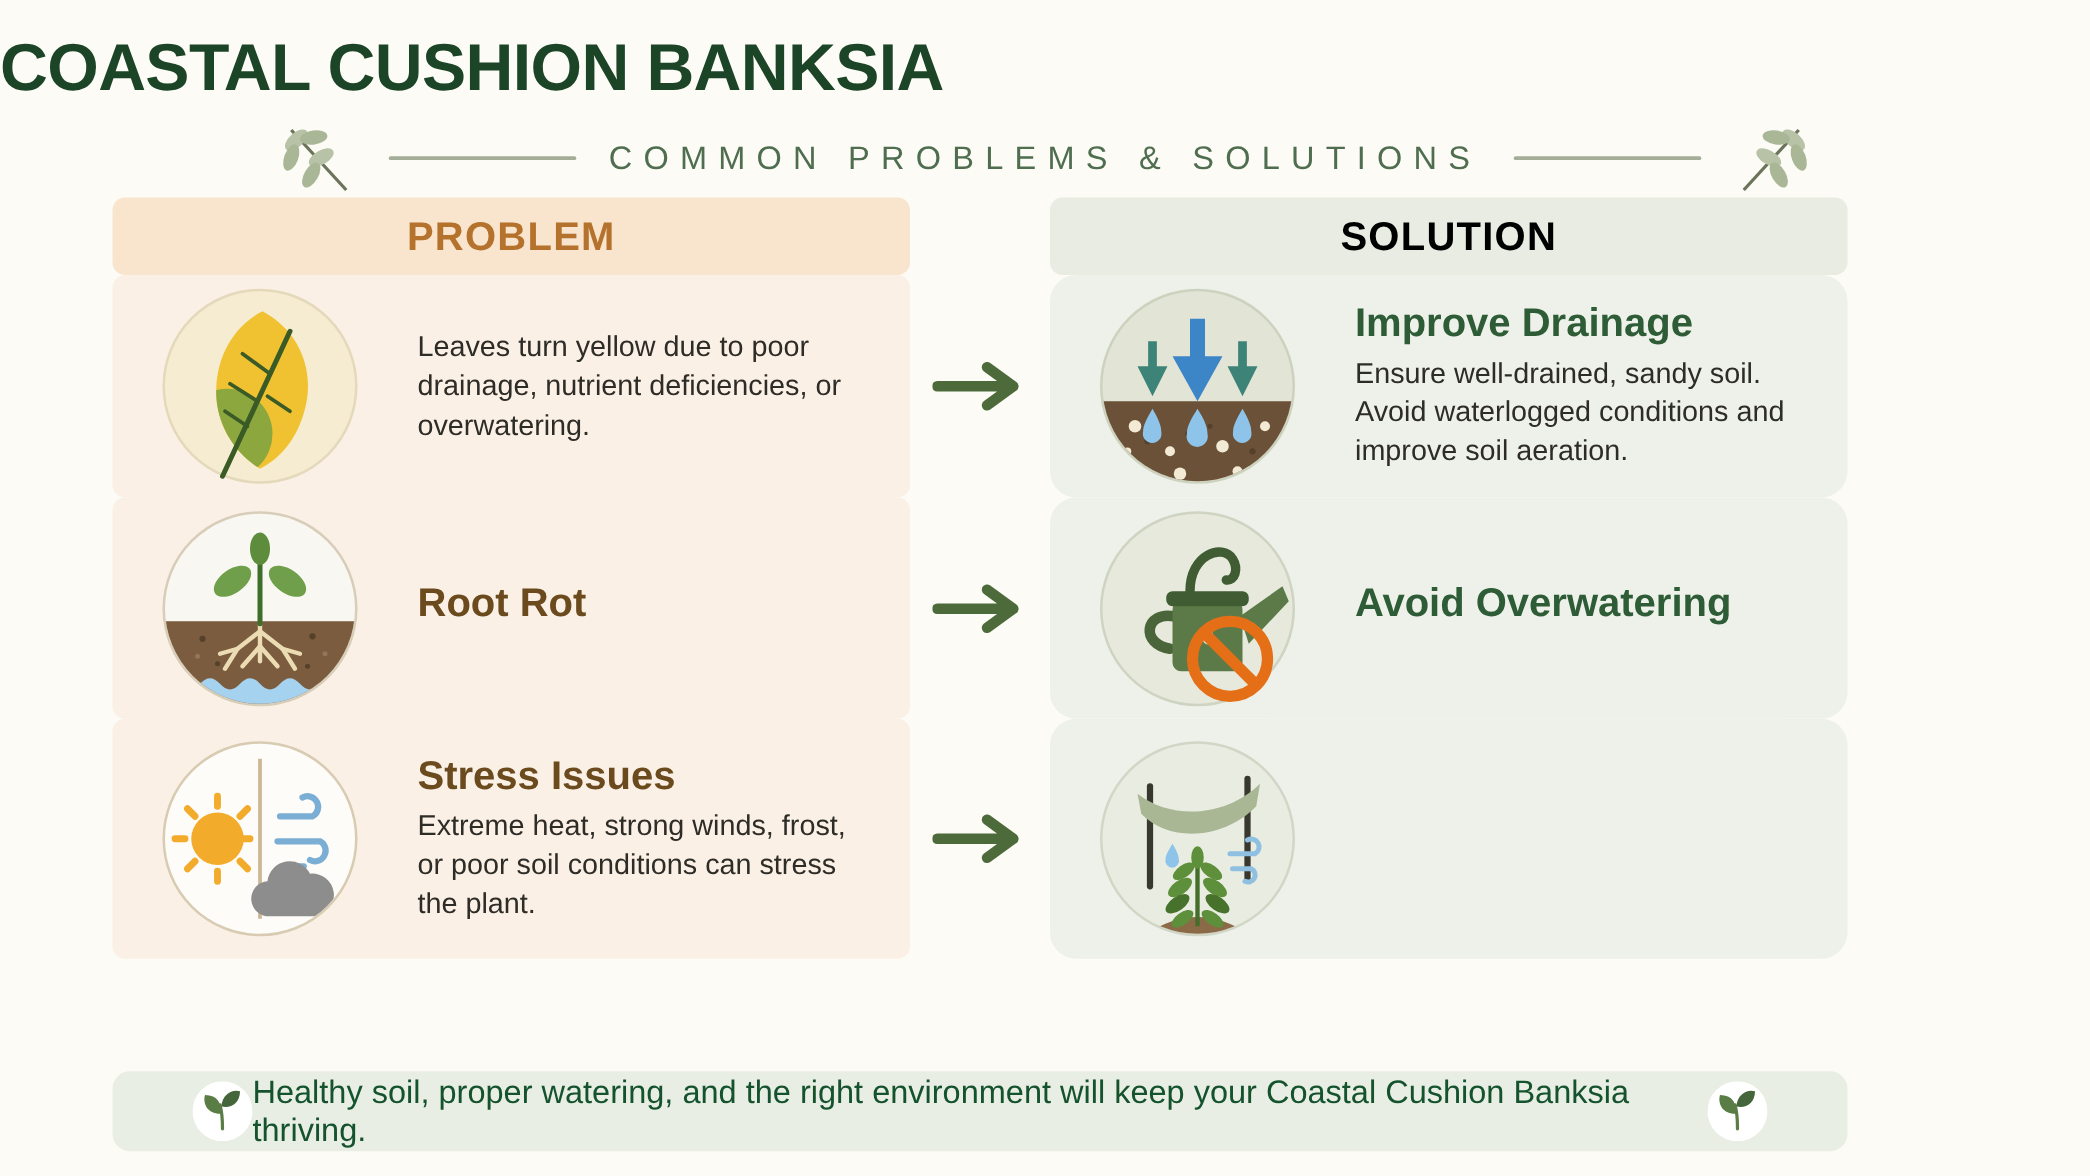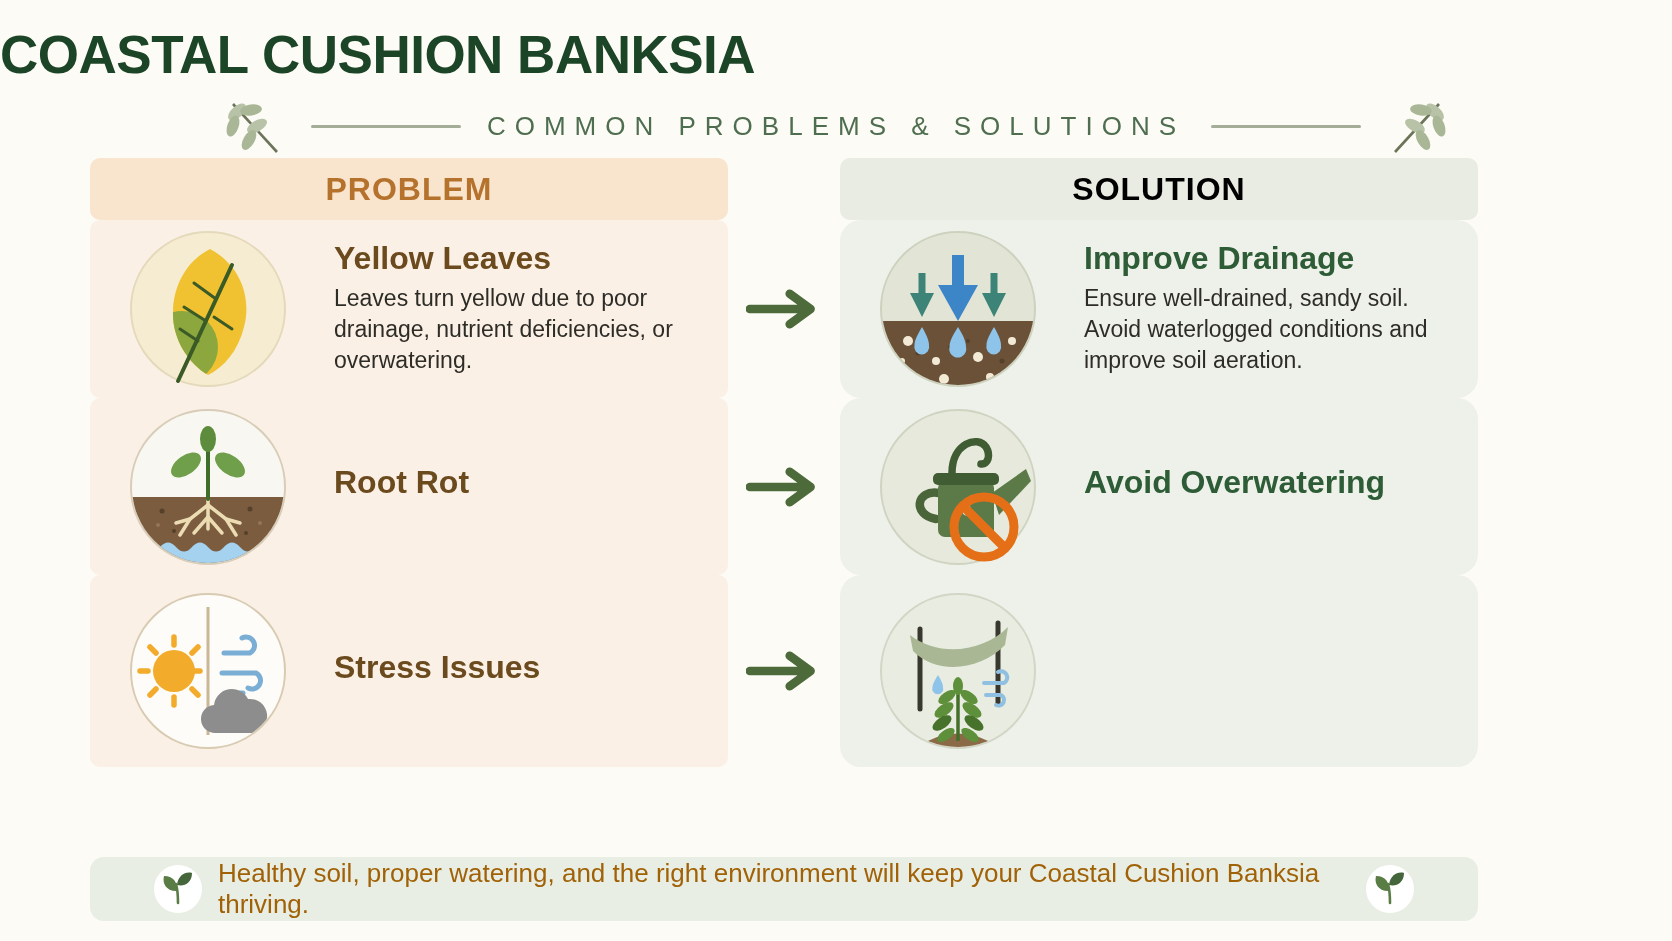--- a/index.html
+++ b/index.html
@@ -63,21 +63,21 @@
   .arrow-cell{display:flex;align-items:center;justify-content:center;}
   .arrow-cell svg{width:76px;height:48px;}
 
   
   .footer-band{
     position:absolute;left:90px;top:857px;width:1388px;height:64px;
     background:#e9eee4;border-radius:14px;
     display:flex;align-items:center;justify-content:space-between;
     padding:0 64px;box-sizing:border-box;
   }
-  .footer-text{font-size:26px;color:#a16207;margin:16px;}
+  .footer-text{font-size:26px;color:#14532d;margin:0;}
   .sprout-badge{width:48px;height:48px;flex:0 0 auto;}
 </style>
 </head>
 <body>
 
 <div class="stage">
 
   <h1 class="page-title">COASTAL CUSHION BANKSIA</h1>
 
   <div class="subtitle-row">
@@ -124,21 +124,20 @@
         <circle cx="54" cy="118" r="36" fill="#8ba73e" clip-path="url(#leafClip)"></circle>
         <g stroke="#3a5a26" stroke-width="4" stroke-linecap="round" fill="none">
           <line x1="50" y1="152" x2="104" y2="36"></line>
           <line x1="88" y1="70" x2="66" y2="54" stroke-width="3"></line>
           <line x1="78" y1="92" x2="56" y2="78" stroke-width="3"></line>
           <line x1="70" y1="112" x2="52" y2="100" stroke-width="3"></line>
           <line x1="86" y1="88" x2="104" y2="100" stroke-width="3"></line>
         </g>
       </svg>
       <div class="card-text">
-        <h3 class="card-title">Yellow Leaves</h3>
         <p class="card-desc">Leaves turn yellow due to poor drainage, nutrient deficiencies, or overwatering.</p>
       </div>
     </div>
 
     <div class="arrow-cell">
       <svg viewBox="0 0 80 48">
         <path d="M4,24 H64 M46,8 L68,24 L46,40" fill="none" stroke="#4d6b3a" stroke-width="9" stroke-linecap="round" stroke-linejoin="round"></path>
       </svg>
     </div>
 
@@ -268,20 +267,21 @@
         </g>
         <g stroke="#7aaed4" stroke-width="5" stroke-linecap="round" fill="none">
           <path d="M96,62 h26 a8,8 0 1 0 -8,-15"></path>
           <path d="M94,82 h34 a8,8 0 1 1 -8,15"></path>
           <path d="M98,102 h17"></path>
         </g>
         <path d="M88,142 a14,14 0 0 1 -2,-28 a18,18 0 0 1 34,-6 a13,13 0 0 1 4,34 Z" fill="#8d8d8d" clip-path="url(#stressClip)"></path>
       </svg>
       <div class="card-text">
         <h3 class="card-title">Stress Issues</h3>
+        <p class="card-desc">Extreme heat, strong winds, frost, or poor soil conditions can stress the plant.</p>
       </div>
     </div>
 
     <div class="arrow-cell">
       <svg viewBox="0 0 80 48">
         <path d="M4,24 H64 M46,8 L68,24 L46,40" fill="none" stroke="#4d6b3a" stroke-width="9" stroke-linecap="round" stroke-linejoin="round"></path>
       </svg>
     </div>
 
     <div class="card solution-card">

